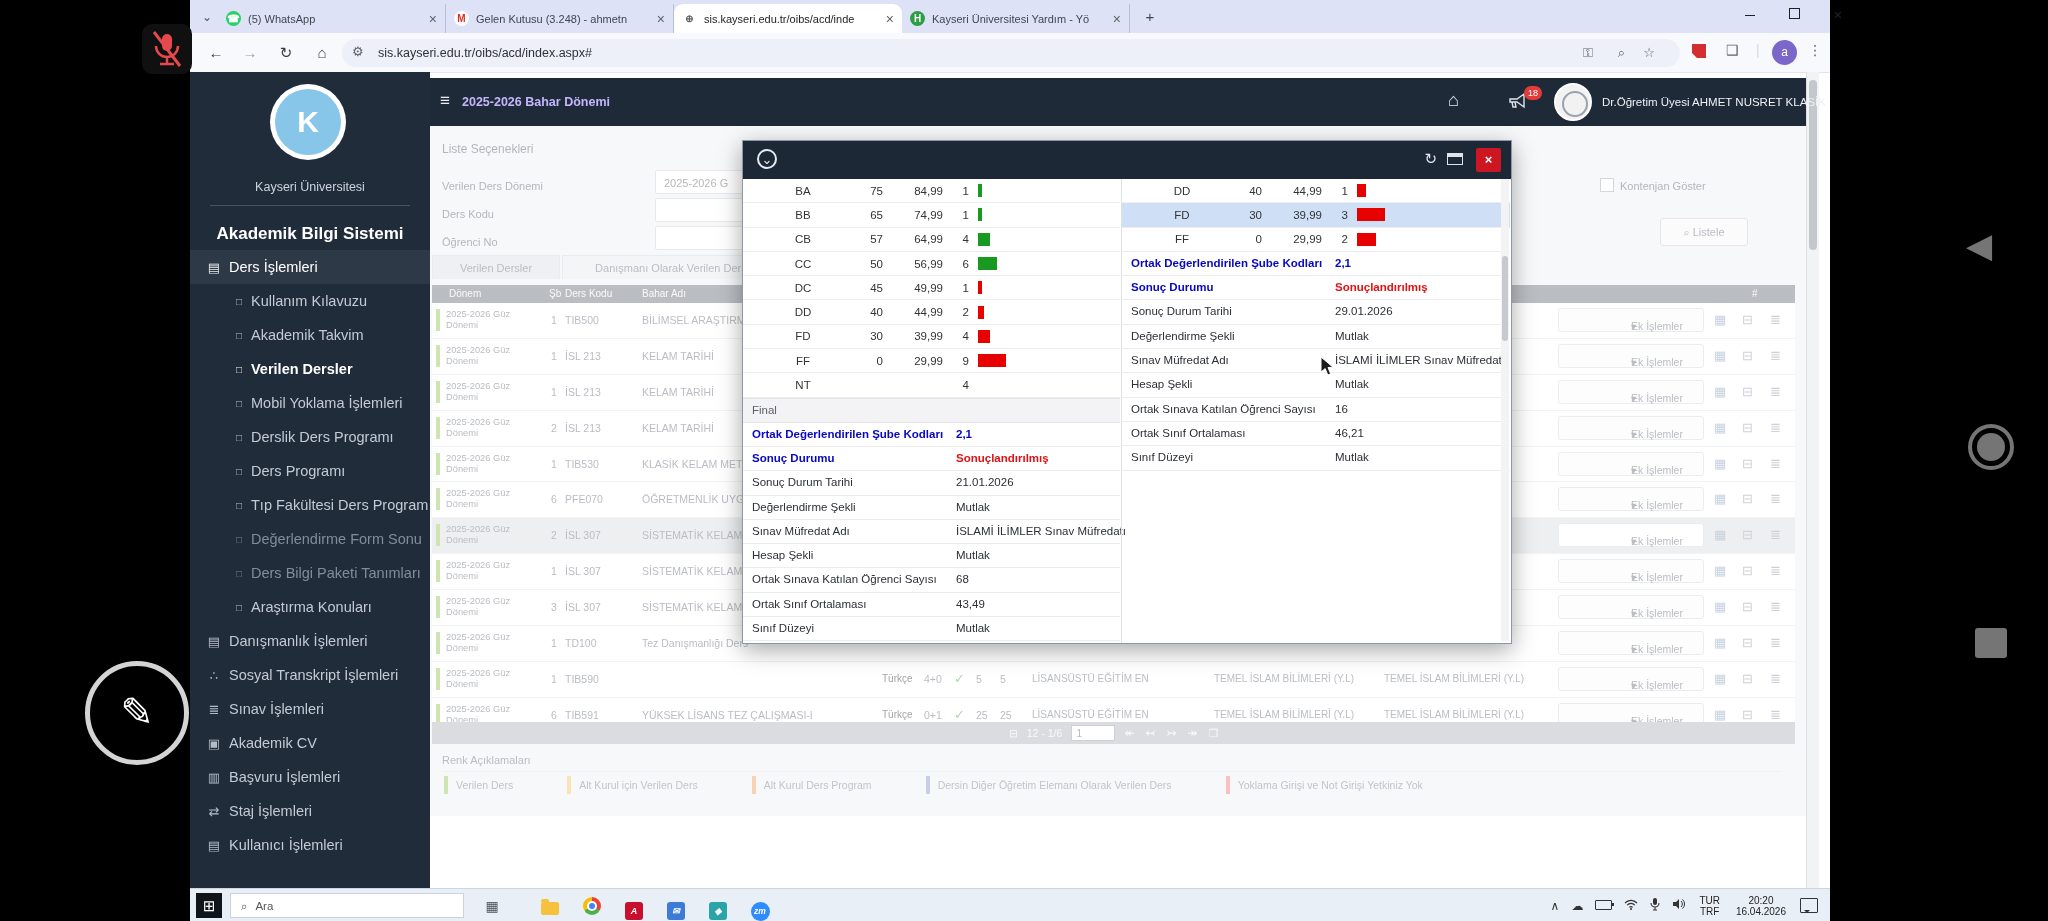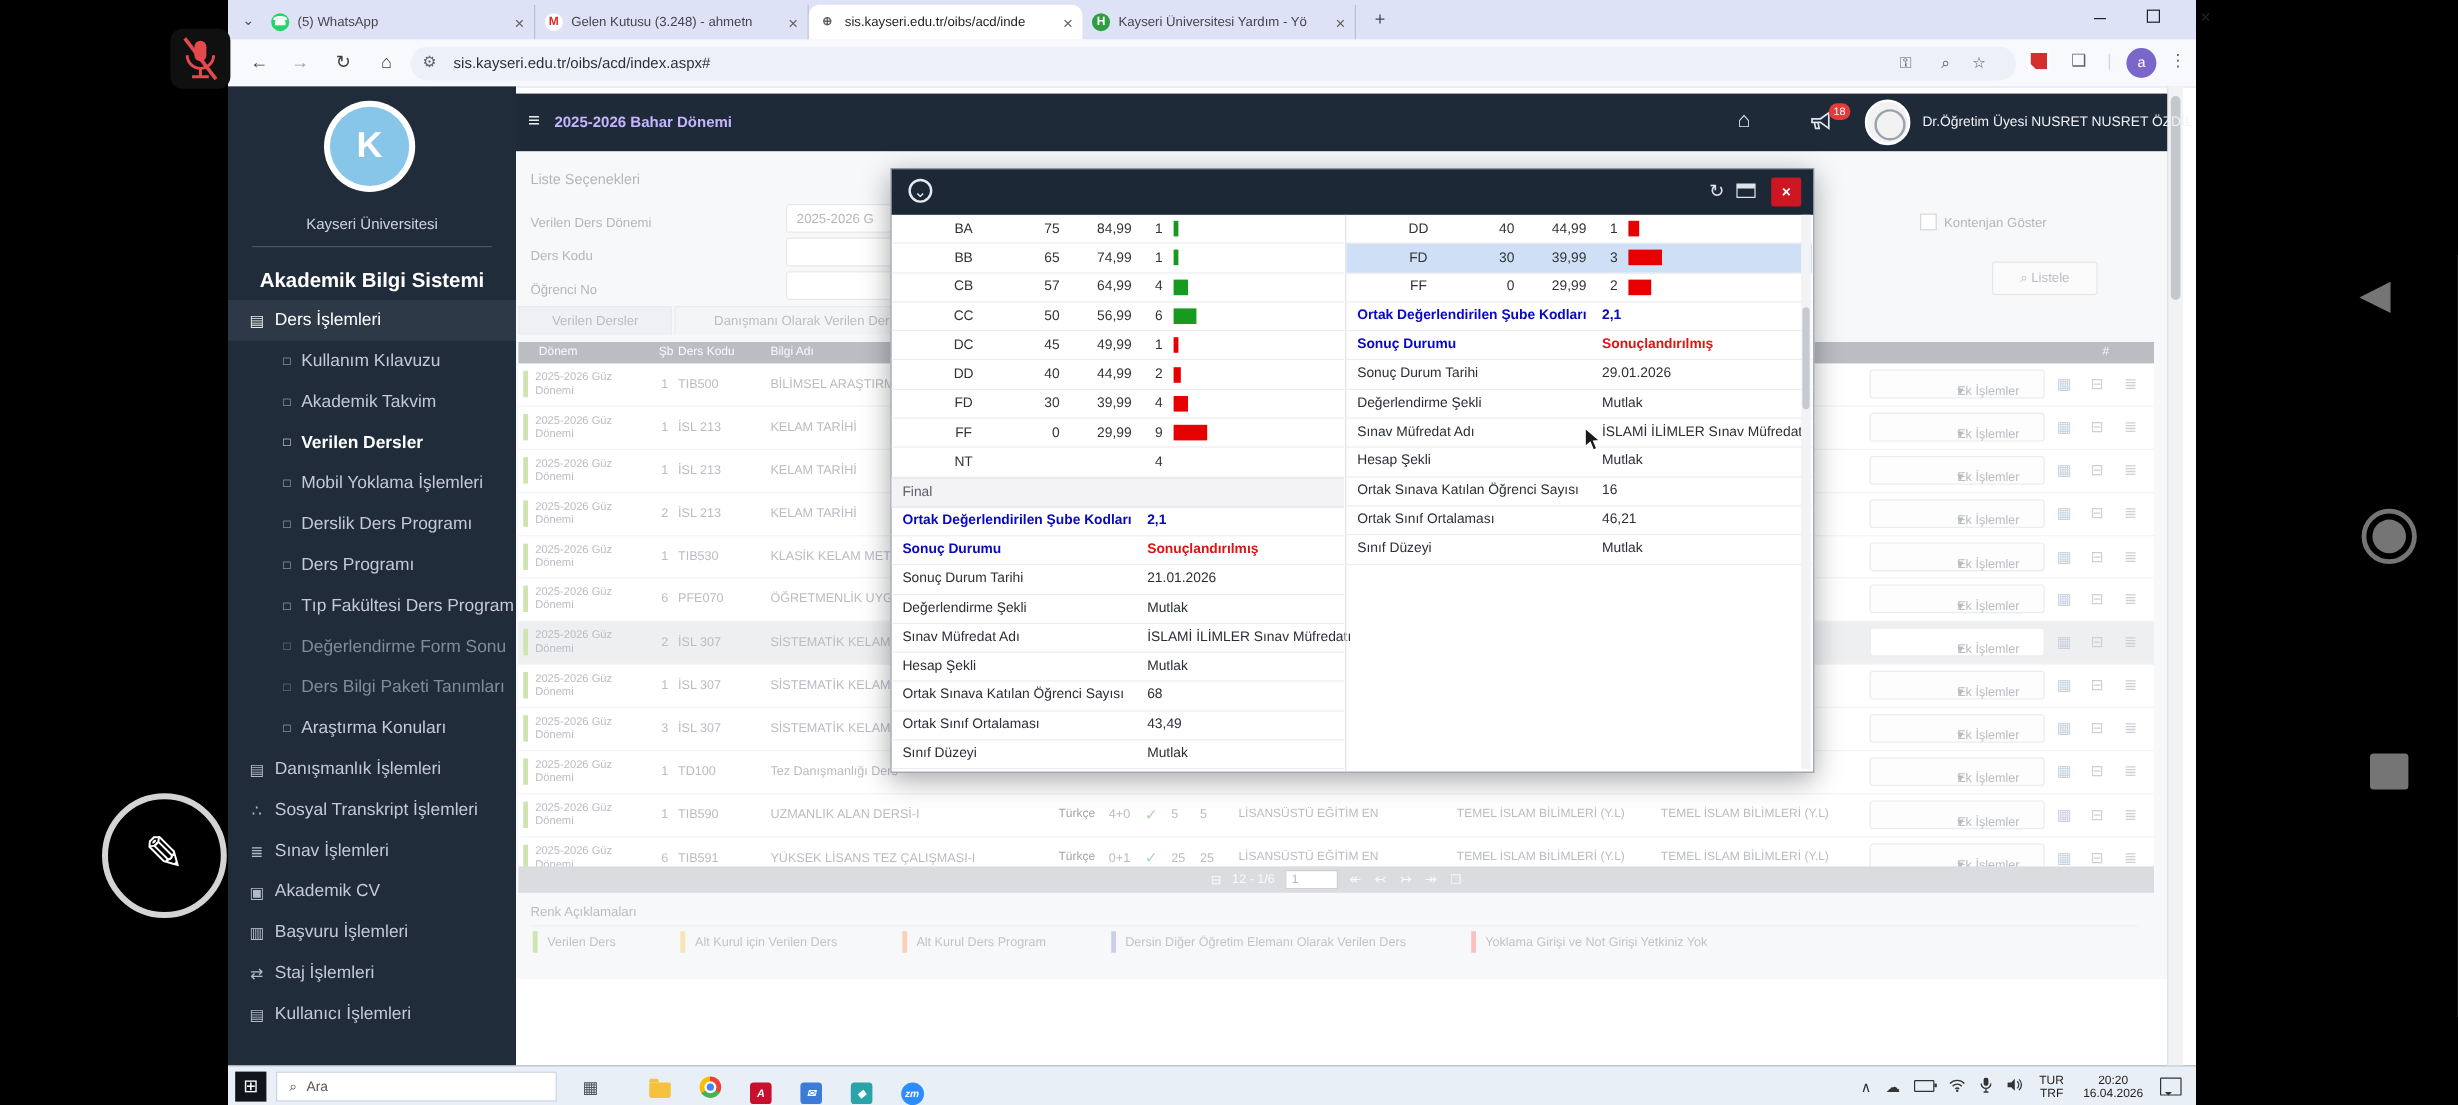--- a/index.html
+++ b/index.html
@@ -333,21 +333,21 @@
       <span class="tb-home">⌂</span>
       <span class="tb-mega">
         <svg width="20" height="18" viewBox="0 0 20 18">
             <path d="M2 7 L9 7 L16 2 V15 L9 10 L2 10 Z M4 10 L5 15 L8 15 L7 10" fill="none" stroke="#dfe5ee" stroke-width="1.4"></path>
           </svg>
       </span>
       <span class="tb-badge">18</span>
       <span class="tb-avatar">
           <i></i>
         </span>
-      <span class="tb-user">Dr.Öğretim Üyesi NUSRET NUSRET ÖZDİL</span>
+      <span class="tb-user">Dr.Öğretim Üyesi AHMET NUSRET KLASİK</span>
     </div>
 
     <div class="main washed">
       <div class="f-title">Liste Seçenekleri</div>
       <span class="f-label" style="left:12px;top:54px;">Verilen Ders Dönemi</span>
       <div class="f-box" style="left:225px;top:44px;">2025-2026 G</div>
       <span class="f-label" style="left:12px;top:82px;">Ders Kodu</span>
       <div class="f-box" style="left:225px;top:72px;"></div>
       <span class="f-label" style="left:12px;top:110px;">Öğrenci No</span>
       <div class="f-box" style="left:225px;top:100px;"></div>
@@ -355,21 +355,21 @@
       <span class="f-label" style="left:1190px;top:54px;">Kontenjan Göster</span>
       <div class="btn-listele"><span>⌕</span> <span>Listele</span></div>
 
       <div class="ptab" style="left:2px;width:128px;">Verilen Dersler</div>
       <div class="ptab t2" style="left:132px;width:230px;">Danışmanı Olarak Verilen Dersler</div>
 
       <div class="thead">
         <span style="left:17px;">Dönem</span>
         <span style="left:117px;">Şb</span>
         <span style="left:133px;">Ders Kodu</span>
-        <span style="left:210px;">Bilgi Adı</span>
+        <span style="left:210px;">Bahar Adı</span>
         <span style="left:1320px;">#</span>
       </div>
 
       <div class="rows">
 
           <div class="crow">
             <span class="ind"></span>
             <span class="termc">2025-2026 Güz Dönemi</span>
             <span class="sb">1</span>
             <span class="code">TIB500</span>
@@ -596,21 +596,20 @@
             <span class="ric1">▦</span>
             <span class="ric2">⊟</span>
             <span class="ric3">≣</span>
           </div>
 
           <div class="crow">
             <span class="ind"></span>
             <span class="termc">2025-2026 Güz Dönemi</span>
             <span class="sb">1</span>
             <span class="code">TIB590</span>
-            <span class="cname">UZMANLIK ALAN DERSİ-I</span>
             <span class="lang">Türkçe</span>
             <span class="hours">4+0</span>
             <span class="chkm">✓</span>
             <span class="q1">5</span>
             <span class="q2">5</span>
             <span class="p1">LİSANSÜSTÜ EĞİTİM EN</span>
             <span class="p2">TEMEL İSLAM BİLİMLERİ (Y.L)</span>
             <span class="p3">TEMEL İSLAM BİLİMLERİ (Y.L)</span>
             <span class="ek">
               <span>Ek İşlemler</span> 

